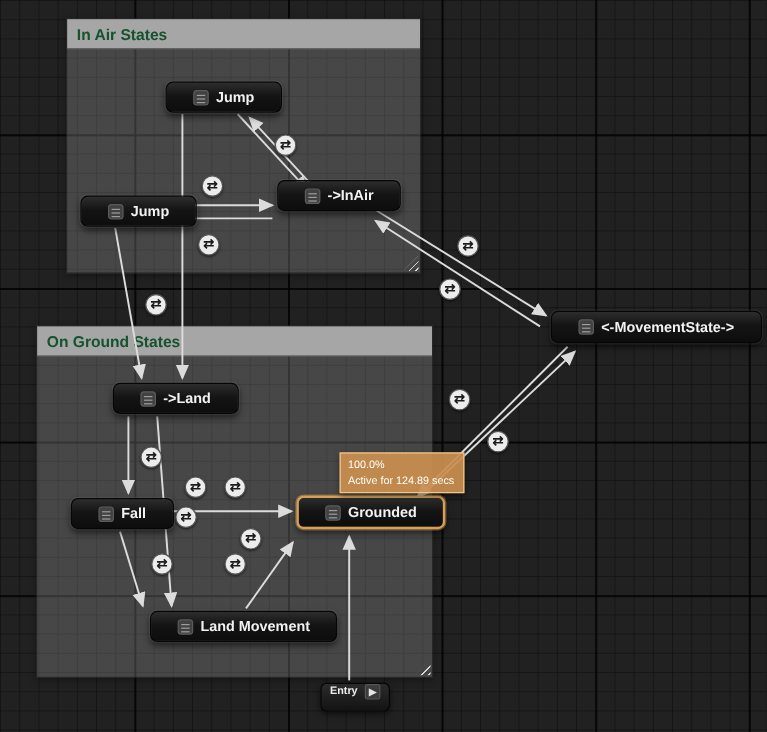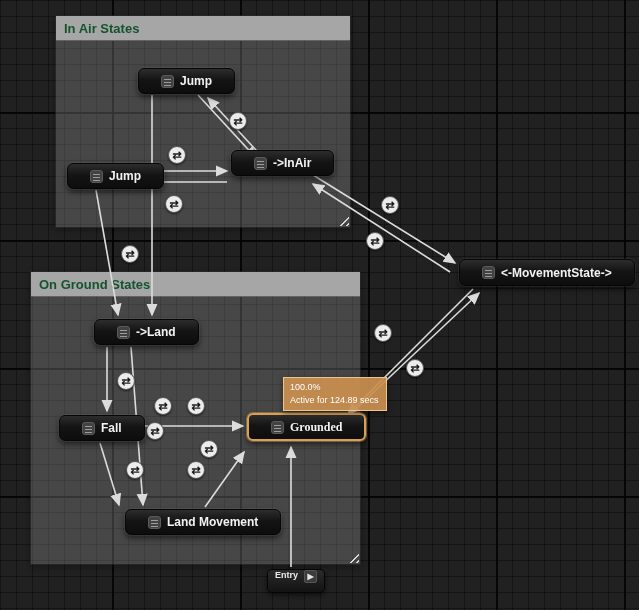--- a/index.html
+++ b/index.html
@@ -60,21 +60,20 @@
     border-radius:6px;
     display:flex; align-items:center; gap:6px;
     padding:0 22px;
     color:#f2f2f2; font-size:12px; font-weight:bold; white-space:nowrap;
     box-shadow:0 3px 6px rgba(0,0,0,0.6);
     cursor:pointer;
   }
   .state-node.active{
     outline:none;
     box-shadow:0 0 0 1px rgba(222,164,90,0.45), 0 3px 6px rgba(0,0,0,0.6);
-    font-family:Liberation Serif, serif;
   }
 
   .state-icon{
     width:13px; height:13px; flex:0 0 auto;
     background:#424242; border:1px solid #5b5b5b; border-radius:3px;
     position:relative;
   }
   .state-icon::before{
     content:""; position:absolute; left:2px; right:2px; top:3px; height:1px;
     background:#9d9d9d; box-shadow:0 3px 0 #9d9d9d, 0 6px 0 #9d9d9d;

